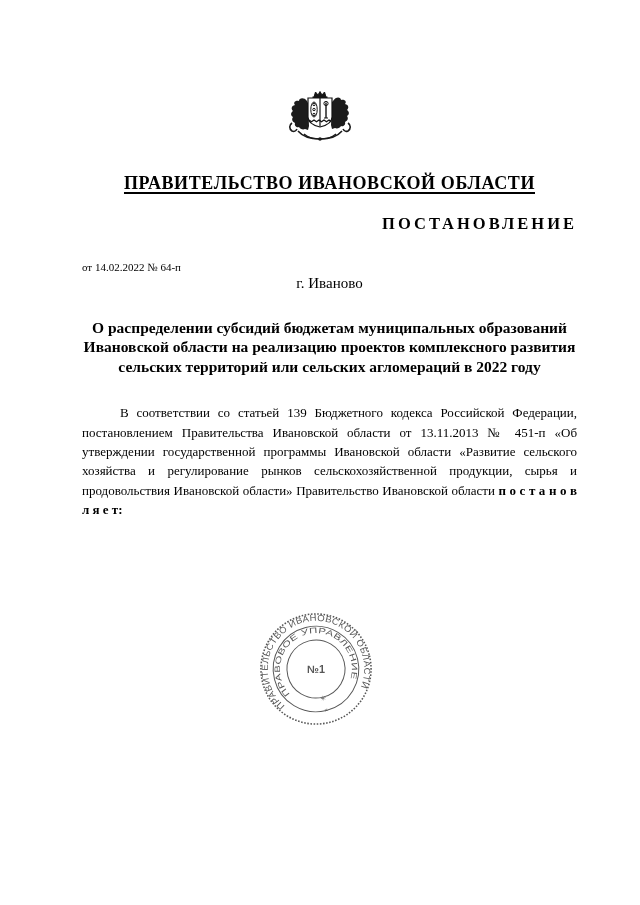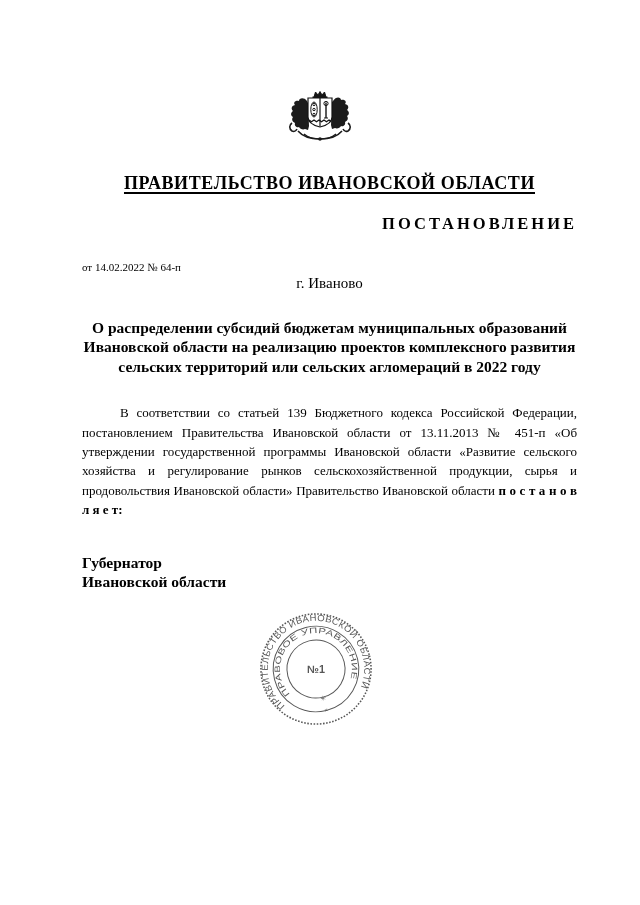--- a/index.html
+++ b/index.html
@@ -109,24 +109,20 @@
 
     <div class="date-line">от 14.02.2022 № 64-п</div>
     <div class="place-line">г. Иваново</div>
 
     <div class="title">О распределении субсидий бюджетам муниципальных образований Ивановской области на реализацию проектов комплексного развития сельских территорий или сельских агломераций в 2022 году</div>
 
     <p class="body-para first"><span>В соответствии со статьей 139 Бюджетного кодекса Российской Федерации, постановлением Правительства Ивановской области от 13.11.2013 № 451-п «Об утверждении государственной программы Ивановской области «Развитие сельского хозяйства и регулирование рынков сельскохозяйственной продукции, сырья и продовольствия Ивановской области» Правительство Ивановской области</span> <span class="resolution">п о с т а н о в л я е т:</span></p>
 
 
     <div class="sign-row">
-      <div class="sign-left">
-        <div>Губернатор</div>
-        <div>Ивановской области</div>
-      </div>
     </div>
 
   </div>
 
   <svg class="stamp" viewBox="0 0 120 120" aria-hidden="true">
     <g transform="rotate(-14 60 60)">
       <circle cx="60" cy="60" r="56" fill="none" stroke="#3a3a3a" stroke-width="1.6" stroke-dasharray="1.6 1.6"></circle>
       <circle cx="60" cy="60" r="43.5" fill="none" stroke="#3a3a3a" stroke-width="1"></circle>
       <circle cx="60" cy="60" r="29.5" fill="none" stroke="#3a3a3a" stroke-width="1"></circle>
       <path id="stamp-outer-path" d="M60 109 A49 49 0 1 1 60 11 A49 49 0 1 1 60 109" fill="none"></path>

